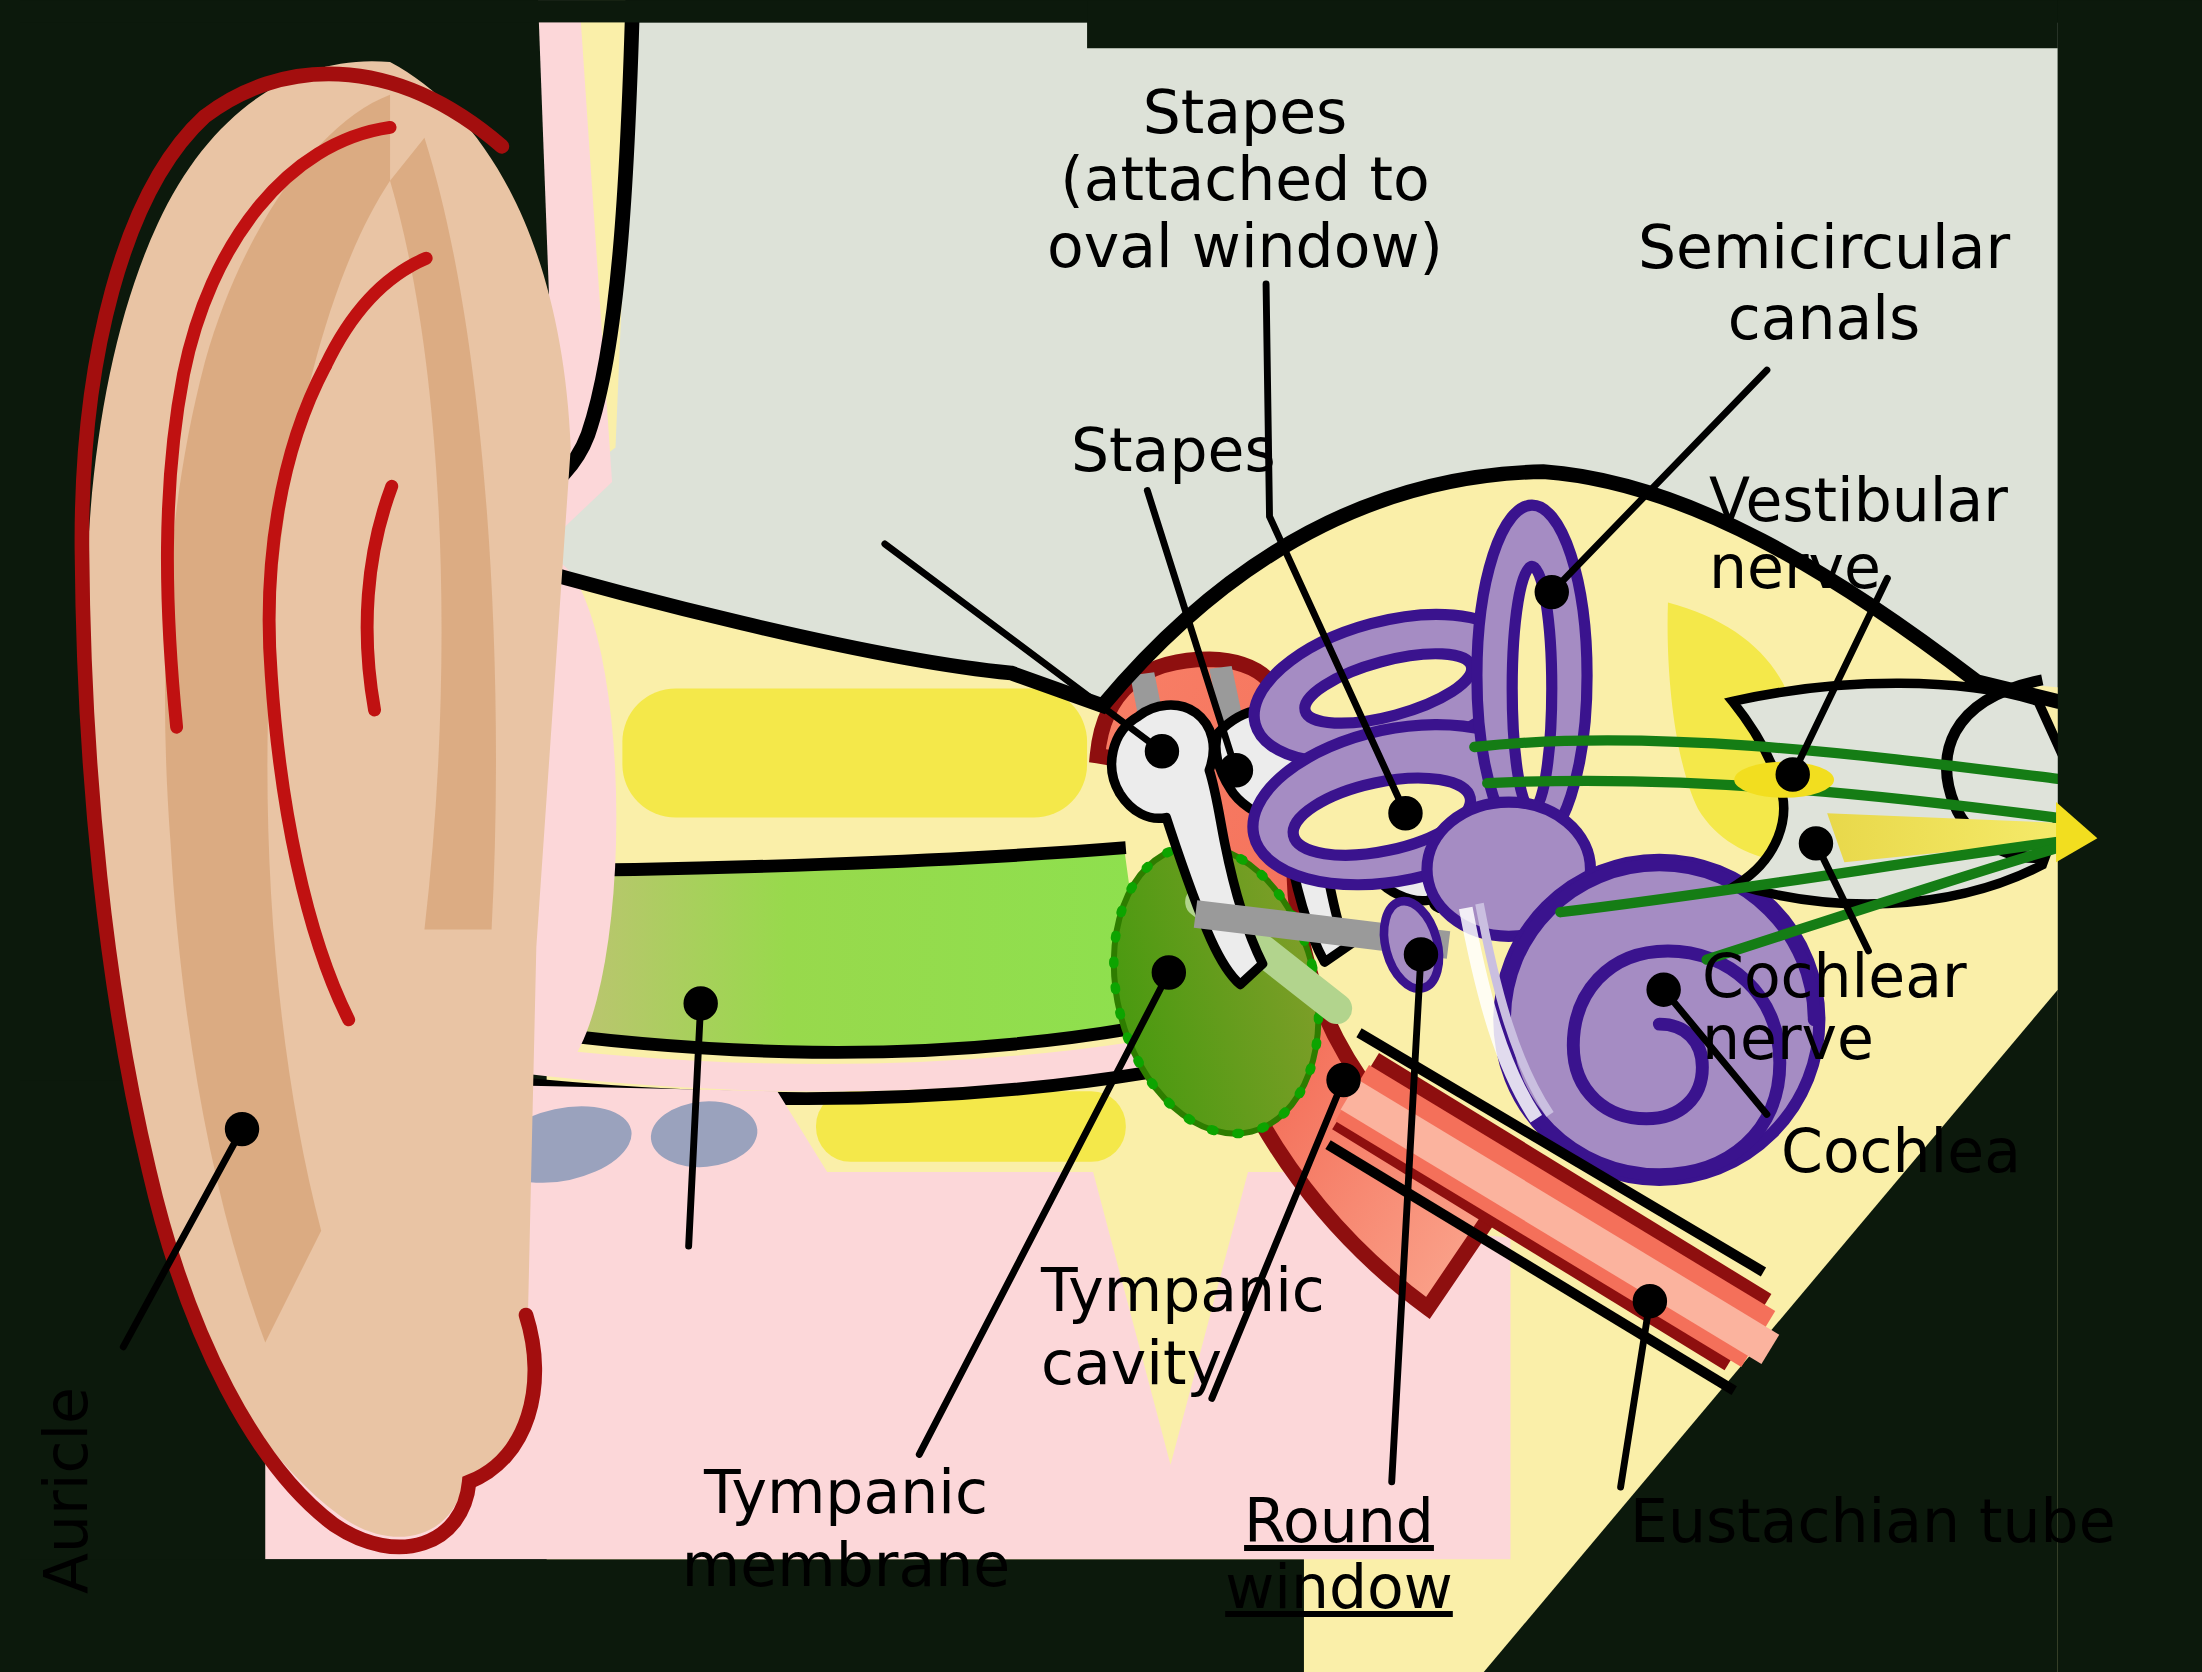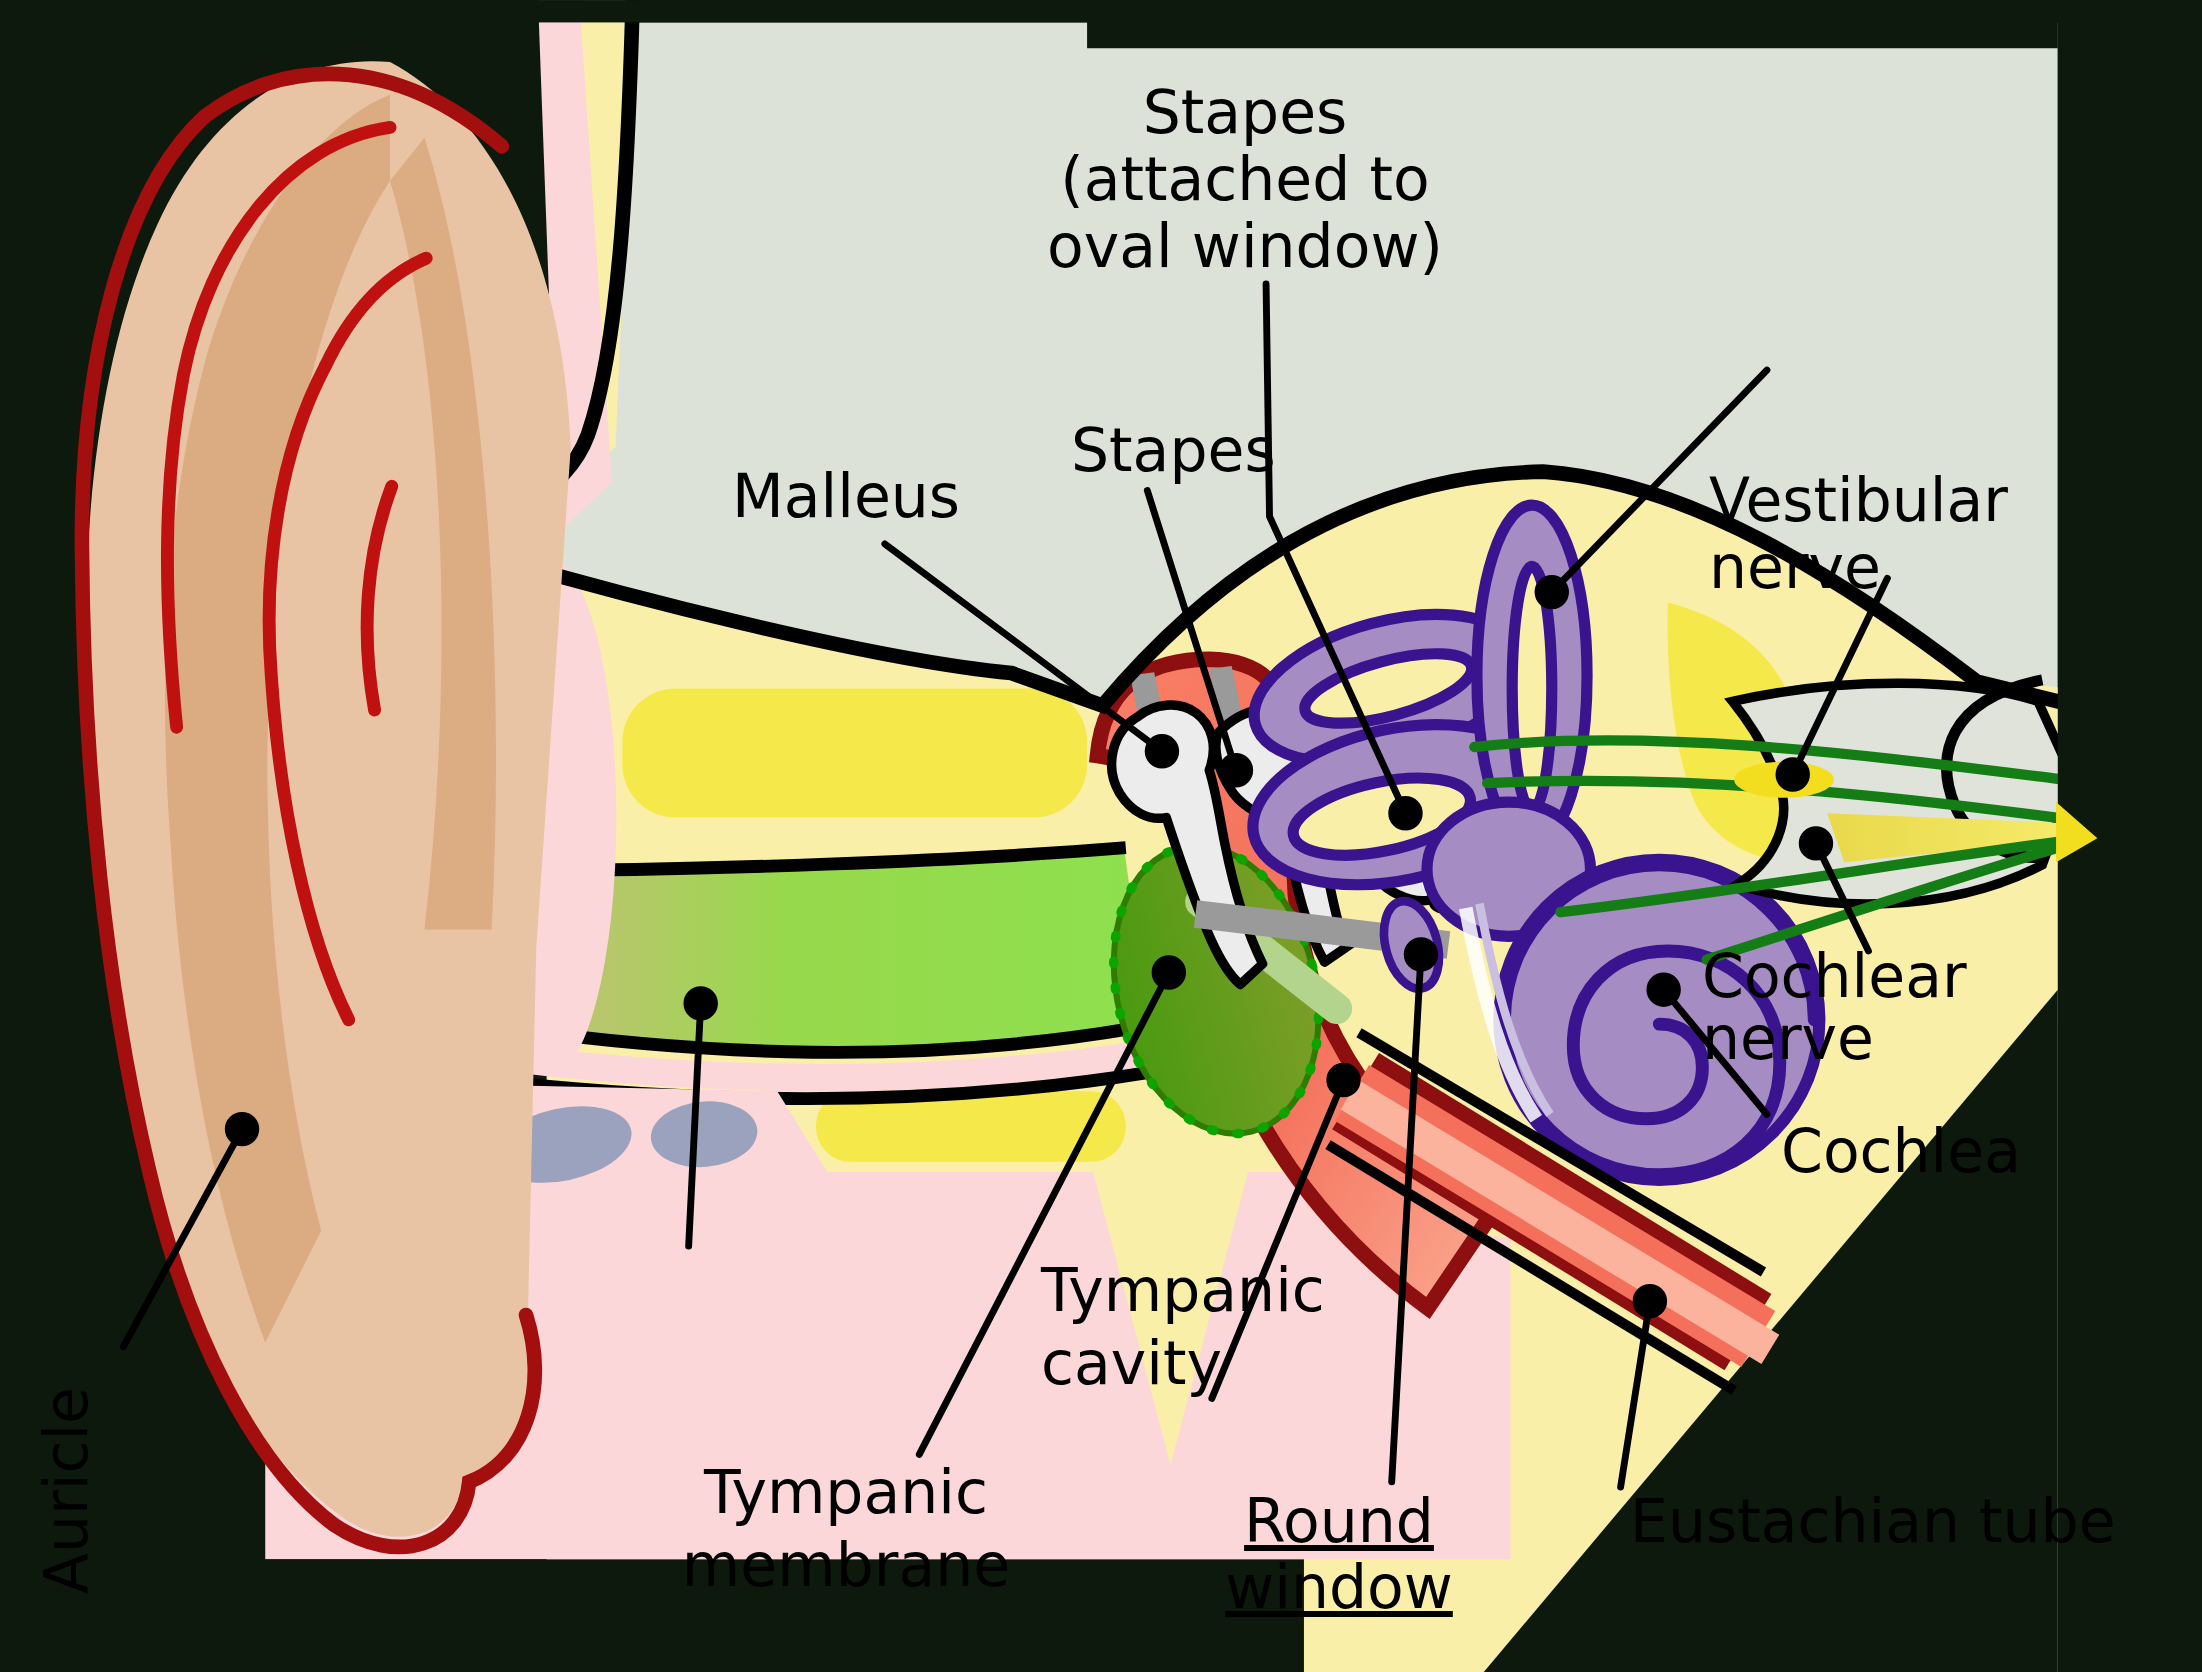--- a/index.html
+++ b/index.html
@@ -220,24 +220,25 @@
     <path fill="none" d="M2148,1105 L2087,980"></path>
         <circle cx="2087" cy="980" r="16"></circle>
     <path fill="none" d="M2030,1295 L1910,1150"></path>
         <circle cx="1910" cy="1150" r="16"></circle>
   </g>
 </svg>
 
 <div class="lbl stapes ctr">Stapes
 (attached to
 oval window)</div>
+<div class="lbl semicirc ctr">Semicircular
+canals</div>
 <div class="lbl vestib">Vestibular
 nerve</div>
 <div class="lbl incus">Stapes</div>
-<div class="lbl malleus">Malleus</div>
 <div class="lbl cochnerve">Cochlear
 nerve</div>
 <div class="lbl cochlea">Cochlea</div>
 <div class="lbl tcav">Tympanic
 cavity</div>
 <div class="lbl tmem ctr">Tympanic
 membrane</div>
 <div class="lbl rwin ctr">Round
 window</div>
 <div class="lbl eust">Eustachian tube</div>

